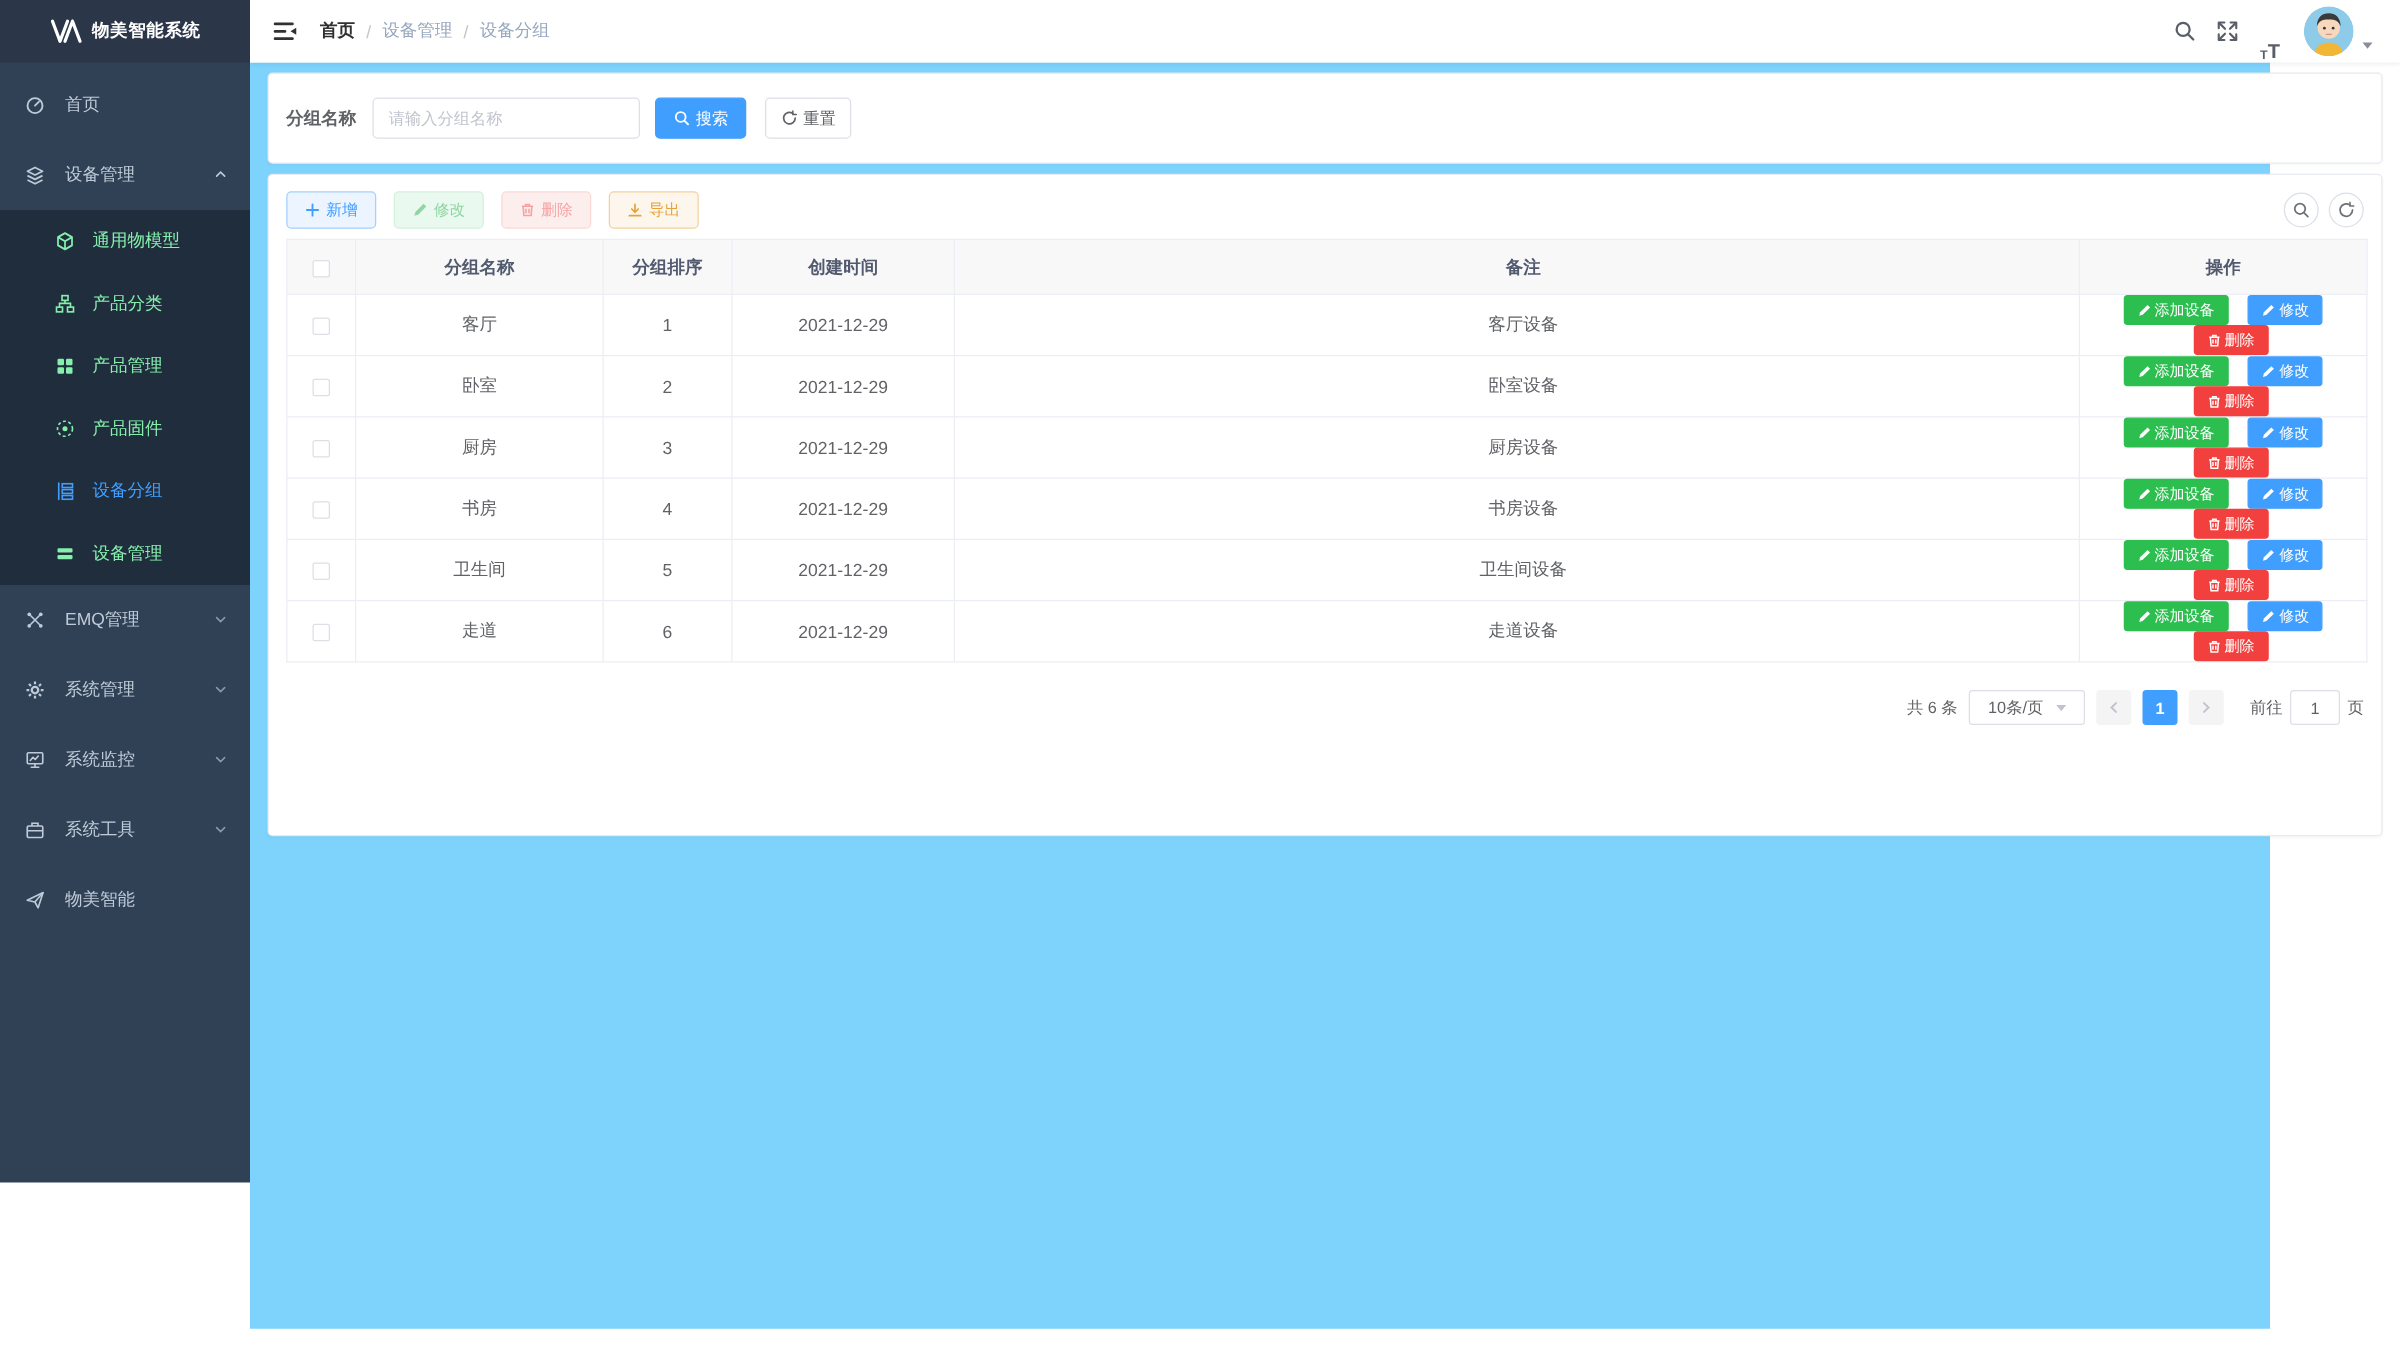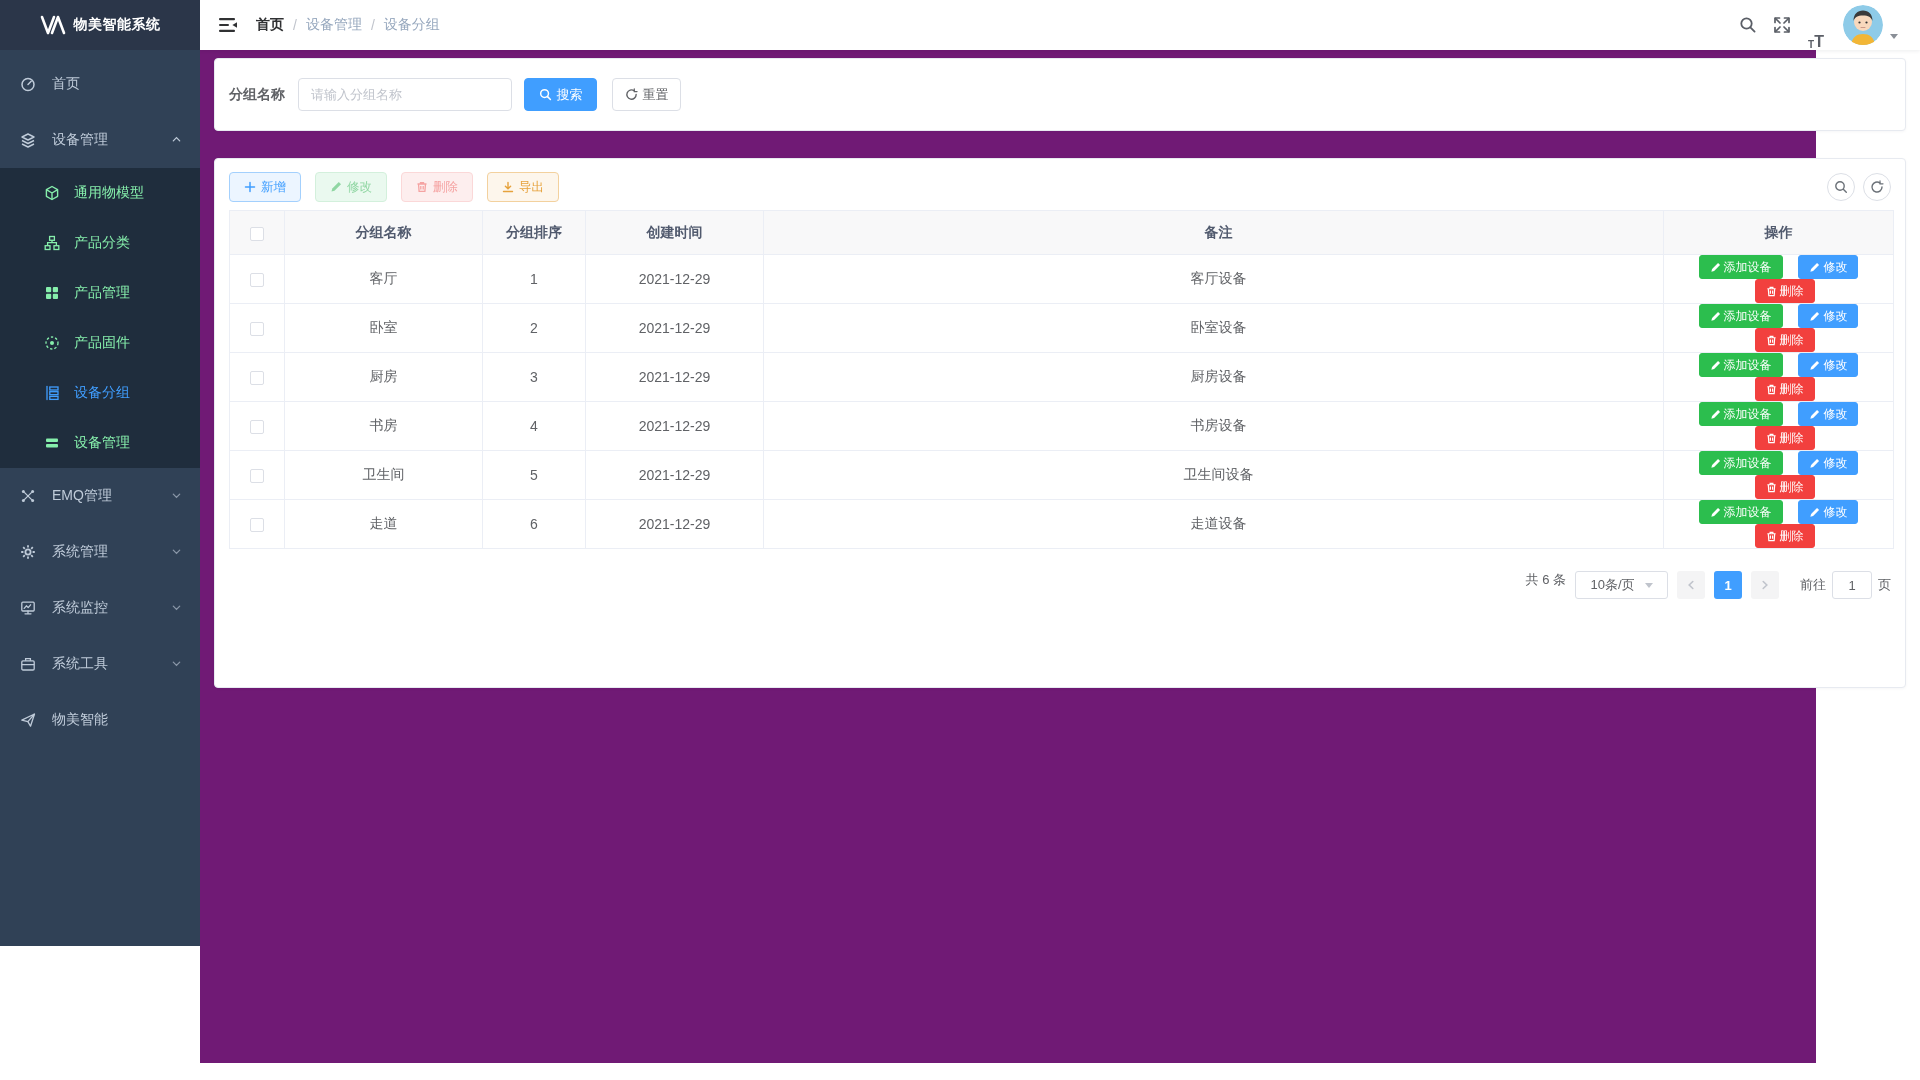--- a/index.html
+++ b/index.html
@@ -33,35 +33,35 @@
   .nav-right { margin-left:auto; display:flex; align-items:center; margin-right:22px; }
   .nav-icon { width:34px; height:50px; display:flex; align-items:center; justify-content:center; cursor:pointer; color:#5a5e66; }
   .font-size-icon { font-weight:bold; color:#5a5e66; display:flex; align-items:flex-end; line-height:1; }
   .font-size-icon .bigT { font-size:16px; } .font-size-icon .smallT { font-size:10px; }
   .avatar-wrap { display:flex; align-items:flex-end; margin-left:10px; cursor:pointer; }
   .avatar { width:40px; height:40px; border-radius:50%; overflow:hidden; display:block; }
   .caret-down { width:0; height:0; border-left:4px solid transparent; border-right:4px solid transparent;
                 border-top:5px solid #8a8f97; margin:0 0 6px 7px; }
 
   
-  .content { position:absolute; left:200px; top:50px; width:1616px; height:1013px; background:#701a75; }
+  .content { position:absolute; left:200px; top:50px; width:1616px; height:1013px; background:#7dd3fc; }
   .card { position:absolute; left:14px; width:1692px; background:#fff; border:1px solid #e7eaf0; border-radius:4px;
           box-shadow:0 1px 3px rgba(0,21,41,.04); }
   .card-search { top:8px; height:73px; display:flex; align-items:center; padding:0 14px; }
   .form-label { font-size:14px; font-weight:bold; color:#606266; margin-right:13px; }
   .form-input { width:214px; height:33px; border:1px solid #dcdfe6; border-radius:4px; padding:0 12px;
                 font-size:13px; color:#606266; font-family:inherit; outline:none; }
   .form-input::placeholder { color:#c0c4cc; }
   .btn { display:inline-flex; align-items:center; justify-content:center; gap:5px; border-radius:4px;
          font-size:13px; cursor:pointer; border:1px solid transparent; font-family:inherit; }
   .btn svg { display:block; }
   .btn-search { margin-left:12px; width:73px; height:33px; background:#409eff; border-color:#409eff; color:#fff; }
   .btn-reset { margin-left:15px; width:69px; height:33px; background:#fff; border-color:#dcdfe6; color:#606266; }
 
-  .card-table { top:108px; height:530px; padding:13px 14px; }
+  .card-table { top:89px; height:530px; padding:13px 14px; }
   .toolbar { display:flex; align-items:center; gap:14px; position:relative; }
   .btn-mini { height:30px; padding:0 14px; font-size:12.5px; }
   .btn-add    { background:#ecf5ff; border-color:#a3d0fd; color:#409eff; }
   .btn-edit   { background:#eaf9ef; border-color:#d3f0dc; color:#8fd6a2; cursor:not-allowed; }
   .btn-del    { background:#fdeeee; border-color:#fbd8d8; color:#f5a3a2; cursor:not-allowed; }
   .btn-export { background:#fdf6ec; border-color:#f3d19e; color:#e6a23c; }
   .tool-circles { position:absolute; right:0; top:1px; display:flex; gap:8px; }
   .circle-btn { width:28px; height:28px; border-radius:50%; border:1px solid #dcdfe6; background:#fff;
                 display:flex; align-items:center; justify-content:center; color:#6b7178; cursor:pointer; }
 
@@ -71,21 +71,21 @@
   table.grid td { height:45px; color:#606266; text-align:center; background:#fff; }
   th.col-remark, td.col-remark { text-align:left; padding-left:10px; }
   .checkbox { width:14px; height:14px; border:1px solid #dcdfe6; border-radius:2px; background:#fff;
               display:inline-block; vertical-align:middle; cursor:pointer; }
   .btn-row { height:24px; padding:0 10px; font-size:12px; border-radius:3px; color:#fff; gap:3px; }
   .btn-row + .btn-row { margin-left:12px; }
   .btn-add-device { background:var(--success); border-color:var(--success); }
   .btn-row-edit   { background:var(--primary); border-color:var(--primary); }
   .btn-row-del    { background:var(--danger);  border-color:var(--danger); }
 
-  .pagination { margin-top:22px; display:flex; justify-content:flex-end; gap:9px;
+  .pagination { margin-top:22px; display:flex; justify-content:flex-end; align-items:center; gap:9px;
                 font-size:13px; color:#606266; }
   .page-select { width:93px; height:28px; border:1px solid #dcdfe6; border-radius:3px; display:flex;
                  align-items:center; justify-content:center; gap:10px; color:#606266; cursor:pointer; background:#fff; }
   .sel-caret { width:0; height:0; border-left:4px solid transparent; border-right:4px solid transparent;
                border-top:5px solid #c0c4cc; }
   .pg-btn { width:28px; height:28px; border-radius:3px; background:#f4f4f5; color:#c0c4cc;
             display:flex; align-items:center; justify-content:center; cursor:default; }
   .pg-num { width:28px; height:28px; border-radius:3px; background:#409eff; color:#fff; font-weight:bold;
             display:flex; align-items:center; justify-content:center; cursor:pointer; }
   .jump-group { display:flex; align-items:center; gap:6px; margin-left:12px; }

